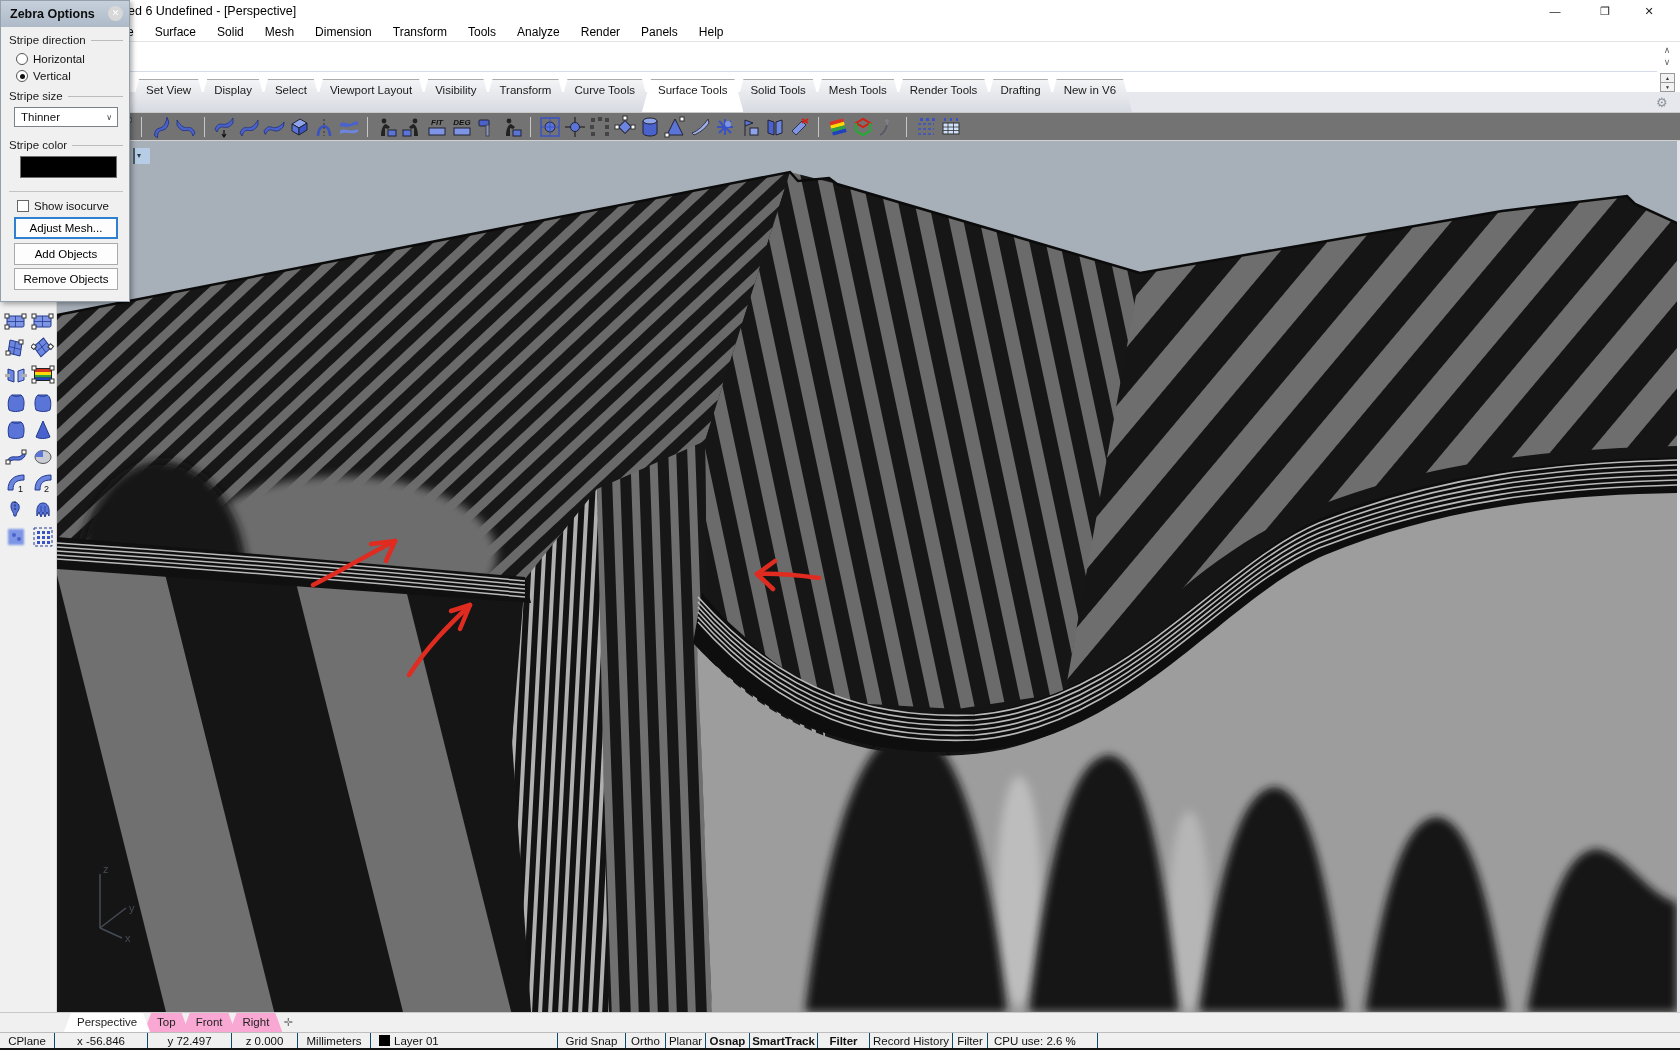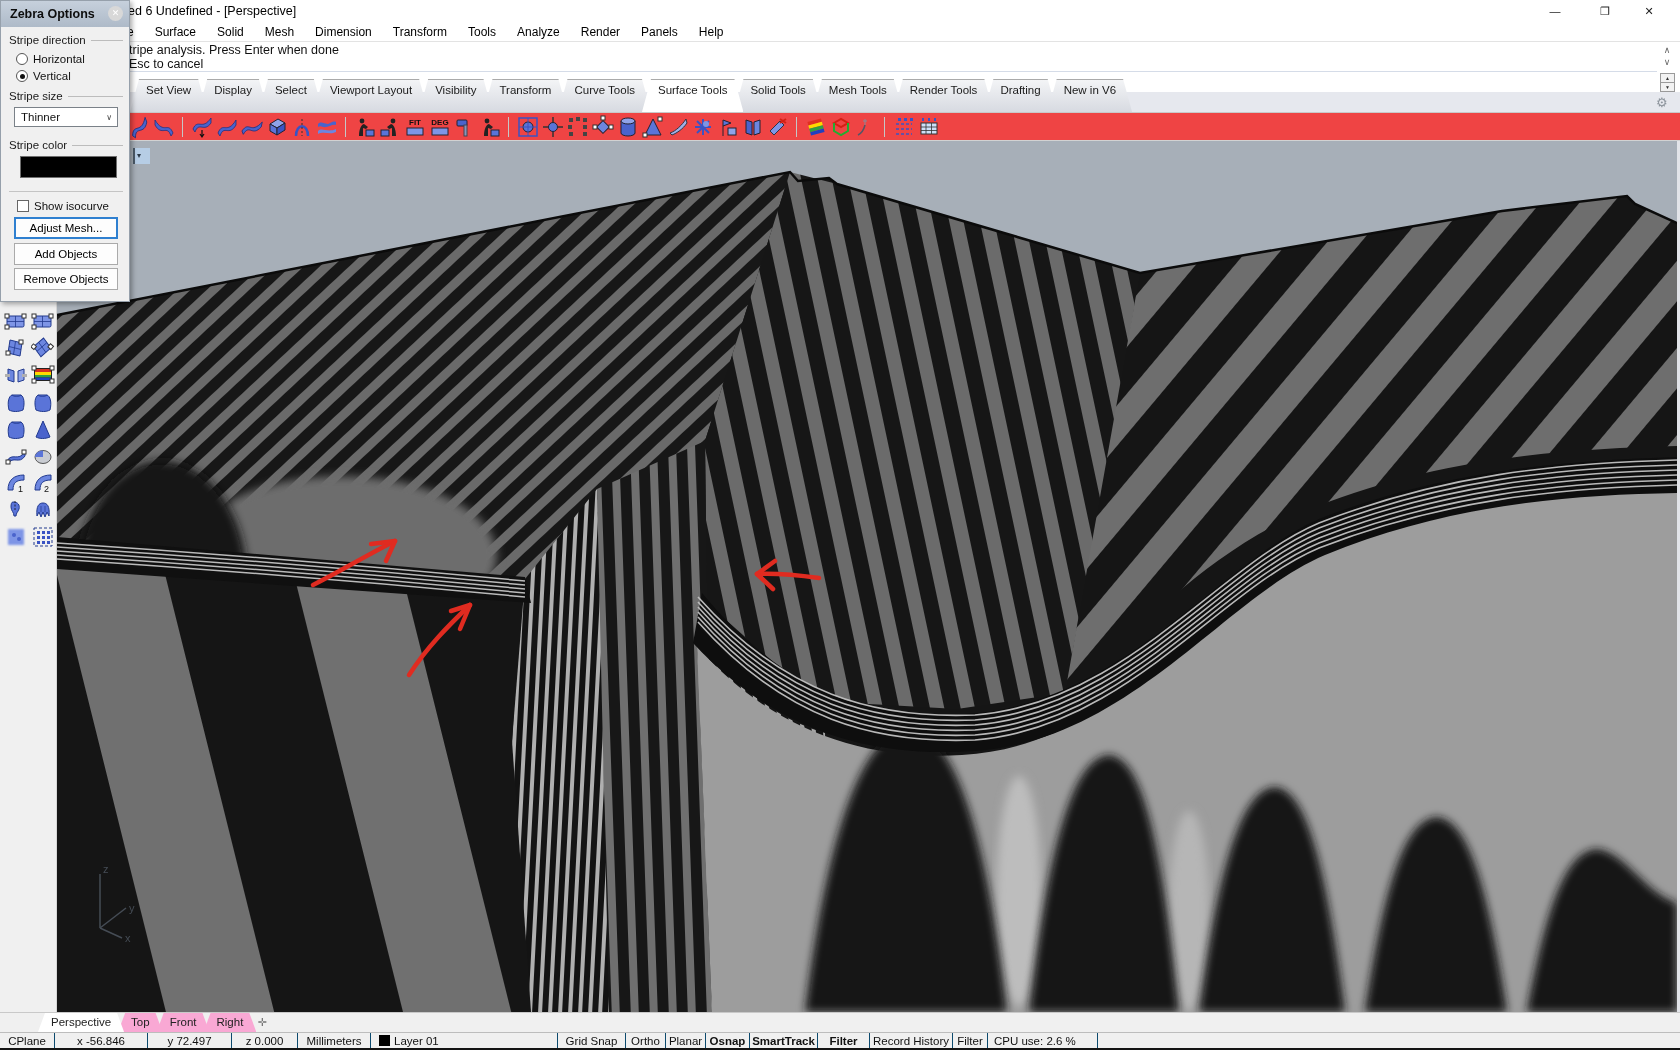--- a/index.html
+++ b/index.html
@@ -37,23 +37,23 @@
             border-bottom:1px solid #c9c9c9; display:flex; align-items:flex-end;
             padding-left:130px; }
   .rtab { height:33px; line-height:20px; padding:0 16px; font-size:11.5px;
           background:linear-gradient(#f3f4f6,#d7dae1); color:#1a1a1a;
           clip-path:polygon(9px 0, calc(100% - 9px) 0, 100% 100%, 0 100%);
           margin-right:-9px; white-space:nowrap; border-top:1px solid #aaa; }
   .rtab.active { background:#fff; z-index:3; position:relative; }
   #tab-gear { left:1656px; top:95px; width:18px; height:16px; color:#8e959d; font-size:13px; }
 
   
-  #toolbar { left:0; top:113px; width:1680px; height:28px; background:#ef4444;
+  #toolbar { left:0; top:113px; width:1680px; height:28px; background:#737373;
              border-bottom:1px solid #d2d2d2; display:flex; align-items:center;
-             padding-left:63px; }
+             padding-left:85px;font-style:italic; }
   .ticon { width:25px; height:24px; display:flex; align-items:center; justify-content:center; }
   .tsep { width:7px; height:20px; border-left:1px solid #c6c6c6; margin-left:6px; }
 
   
   #sidebar { left:0; top:141px; width:57px; height:871px; background:#f0f0f0;
              border-right:1px solid #d7d7d7; }
   .srow { position:absolute; left:3px; display:flex; gap:2px; }
   .sicon { width:25px; height:25px; display:flex; align-items:center; justify-content:center; }
 
   
@@ -89,21 +89,21 @@
   #zp-swatch { position:absolute; left:19px; top:155px; width:97px; height:22px;
                background:#000; border:1px solid #6f6f6f; }
   #zp-div { position:absolute; left:8px; top:190px; width:114px; border-top:1px solid #c4c4c4; }
   .zp-btn { position:absolute; left:13px; width:104px; height:22px; background:#fdfdfd;
             border:1px solid #aaa; font-size:11.5px; display:flex; align-items:center;
             justify-content:center; }
   #zp-adjust { border:2px solid #2f80d0; }
 
   
   #vptabs { left:0; top:1012px; width:1680px; height:20px; background:#f0f0f0;
-            display:flex; align-items:center; padding-left:38px; border-top:1px solid #c9c9c9; }
+            display:flex; align-items:center; padding-left:64px; border-top:1px solid #c9c9c9; }
   .vptab { height:19px; line-height:19px; padding:0 13px; font-size:11.5px;
            background:#f9a8d4; clip-path:polygon(7px 0, calc(100% - 7px) 0, 100% 100%, 0 100%);
            margin-right:-6px; color:#222; }
   .vptab.active { background:#fff; z-index:2; position:relative; }
   #vptab-add { width:24px; text-align:center; color:#777; font-size:11px; line-height:19px; }
 
   #statusbar { left:0; top:1032px; width:1680px; height:18px; background:#f0f0f0;
                border-top:1px solid #bdbdbd; border-bottom:2px solid #141414;
                display:flex; font-size:11.5px; }
   .scell { border-right:1px solid #0c4a6e; display:flex; align-items:center;
@@ -324,24 +324,20 @@
   <span class="menu-item">Dimension</span>
   <span class="menu-item">Transform</span>
   <span class="menu-item">Tools</span>
   <span class="menu-item">Analyze</span>
   <span class="menu-item">Render</span>
   <span class="menu-item">Panels</span>
   <span class="menu-item">Help</span>
 </div>
 
 <div class="abs" id="cmdarea">
-  <div class="abs" id="cmd-history">
-    <div>tripe analysis. Press Enter when done</div>
-    <div>Esc to cancel</div>
-  </div>
   <div class="abs" id="cmd-input"></div>
   <div class="abs" id="cmd-scroll">
     <div>∧</div>
     <div>∨</div>
   </div>
   <div class="abs" id="cmd-spin">
     <div>▲</div>
     <div>▼</div>
   </div>
 </div>

